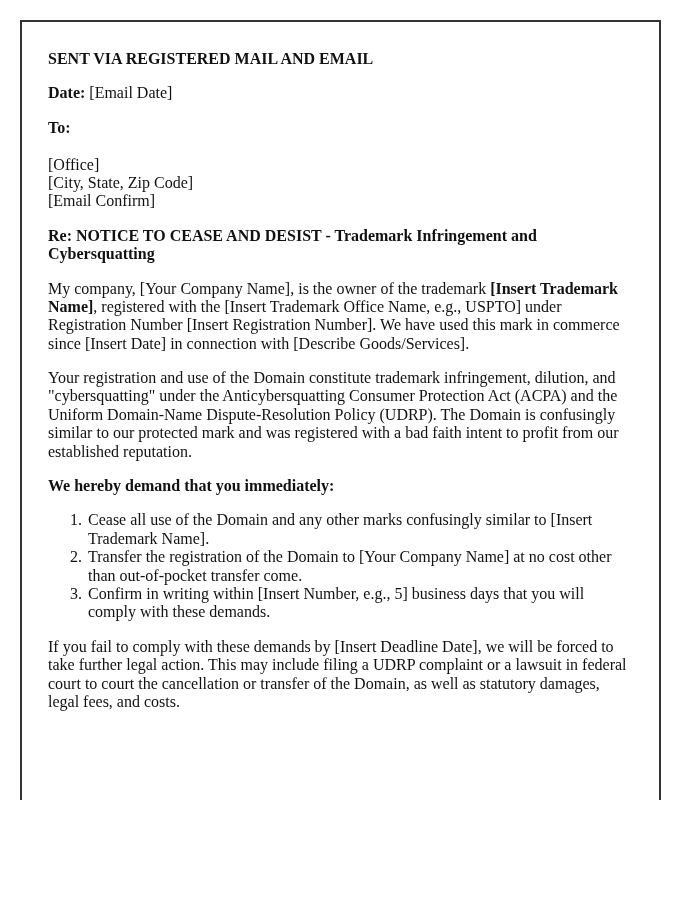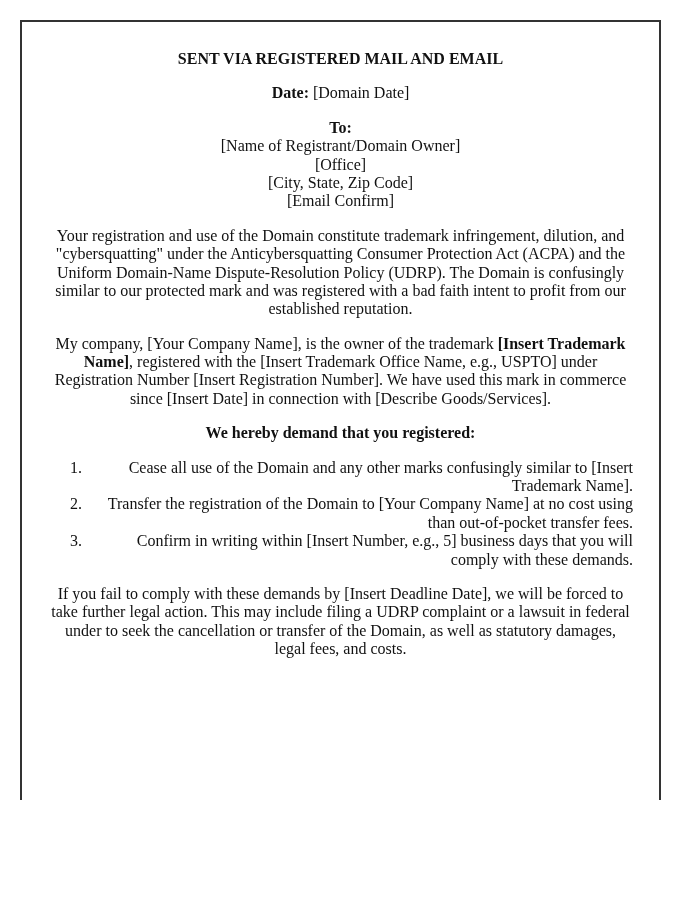--- a/index.html
+++ b/index.html
@@ -24,56 +24,55 @@
     border: 2px solid #333333;
     border-bottom: none;
     padding: 12px 26px 0 26px;
     font-size: 16px;
     line-height: 1.15;
     overflow: hidden;
     background: #ffffff;
   }
   .letter p {
     margin: 16px 0;
-    text-align: center;
   }
   .letter ol {
     margin: 16px 0;
     padding-left: 38px;
-    text-align: right;
   }
   .letter li {
     margin: 0;
     padding-left: 2px;
   }
   .bold {
     font-weight: bold;
   }
 </style>
 </head>
 <body>
 
 <div class="letter">
 
   <p class="bold">SENT VIA REGISTERED MAIL AND EMAIL</p>
 
-  <p><span class="bold">Date:</span> <span>[Domain Date]</span></p>
+  <p><span class="bold">Date:</span> <span>[Email Date]</span></p>
 
-  <p><span class="bold">To:</span><br><span>[Name of Registrant/Domain Owner]</span><br><span>[Office]</span><br><span>[City, State, Zip Code]</span><br><span>[Email Confirm]</span></p>
+  <p><span class="bold">To:</span><br><br><span>[Office]</span><br><span>[City, State, Zip Code]</span><br><span>[Email Confirm]</span></p>
+
+  <p class="bold">Re: NOTICE TO CEASE AND DESIST - Trademark Infringement and Cybersquatting</p>
 
 
 
+  <p><span>My company, [Your Company Name], is the owner of the trademark </span><span class="bold">[Insert Trademark Name]</span><span>, registered with the [Insert Trademark Office Name, e.g., USPTO] under Registration Number [Insert Registration Number]. We have used this mark in commerce since [Insert Date] in connection with [Describe Goods/Services].</span></p>
 
   <p>Your registration and use of the Domain constitute trademark infringement, dilution, and "cybersquatting" under the Anticybersquatting Consumer Protection Act (ACPA) and the Uniform Domain-Name Dispute-Resolution Policy (UDRP). The Domain is confusingly similar to our protected mark and was registered with a bad faith intent to profit from our established reputation.</p>
 
-  <p><span>My company, [Your Company Name], is the owner of the trademark </span><span class="bold">[Insert Trademark Name]</span><span>, registered with the [Insert Trademark Office Name, e.g., USPTO] under Registration Number [Insert Registration Number]. We have used this mark in commerce since [Insert Date] in connection with [Describe Goods/Services].</span></p>
-
-  <p class="bold">We hereby demand that you registered:</p>
+  <p class="bold">We hereby demand that you immediately:</p>
 
   <ol>
     <li>Cease all use of the Domain and any other marks confusingly similar to [Insert Trademark Name].</li>
-    <li>Transfer the registration of the Domain to [Your Company Name] at no cost using than out-of-pocket transfer fees.</li>
+    <li>Transfer the registration of the Domain to [Your Company Name] at no cost other than out-of-pocket transfer come.</li>
     <li>Confirm in writing within [Insert Number, e.g., 5] business days that you will comply with these demands.</li>
   </ol>
 
-  <p>If you fail to comply with these demands by [Insert Deadline Date], we will be forced to take further legal action. This may include filing a UDRP complaint or a lawsuit in federal under to seek the cancellation or transfer of the Domain, as well as statutory damages, legal fees, and costs.</p>
+  <p>If you fail to comply with these demands by [Insert Deadline Date], we will be forced to take further legal action. This may include filing a UDRP complaint or a lawsuit in federal court to court the cancellation or transfer of the Domain, as well as statutory damages, legal fees, and costs.</p>
 
 </div>
 
 </body></html>

